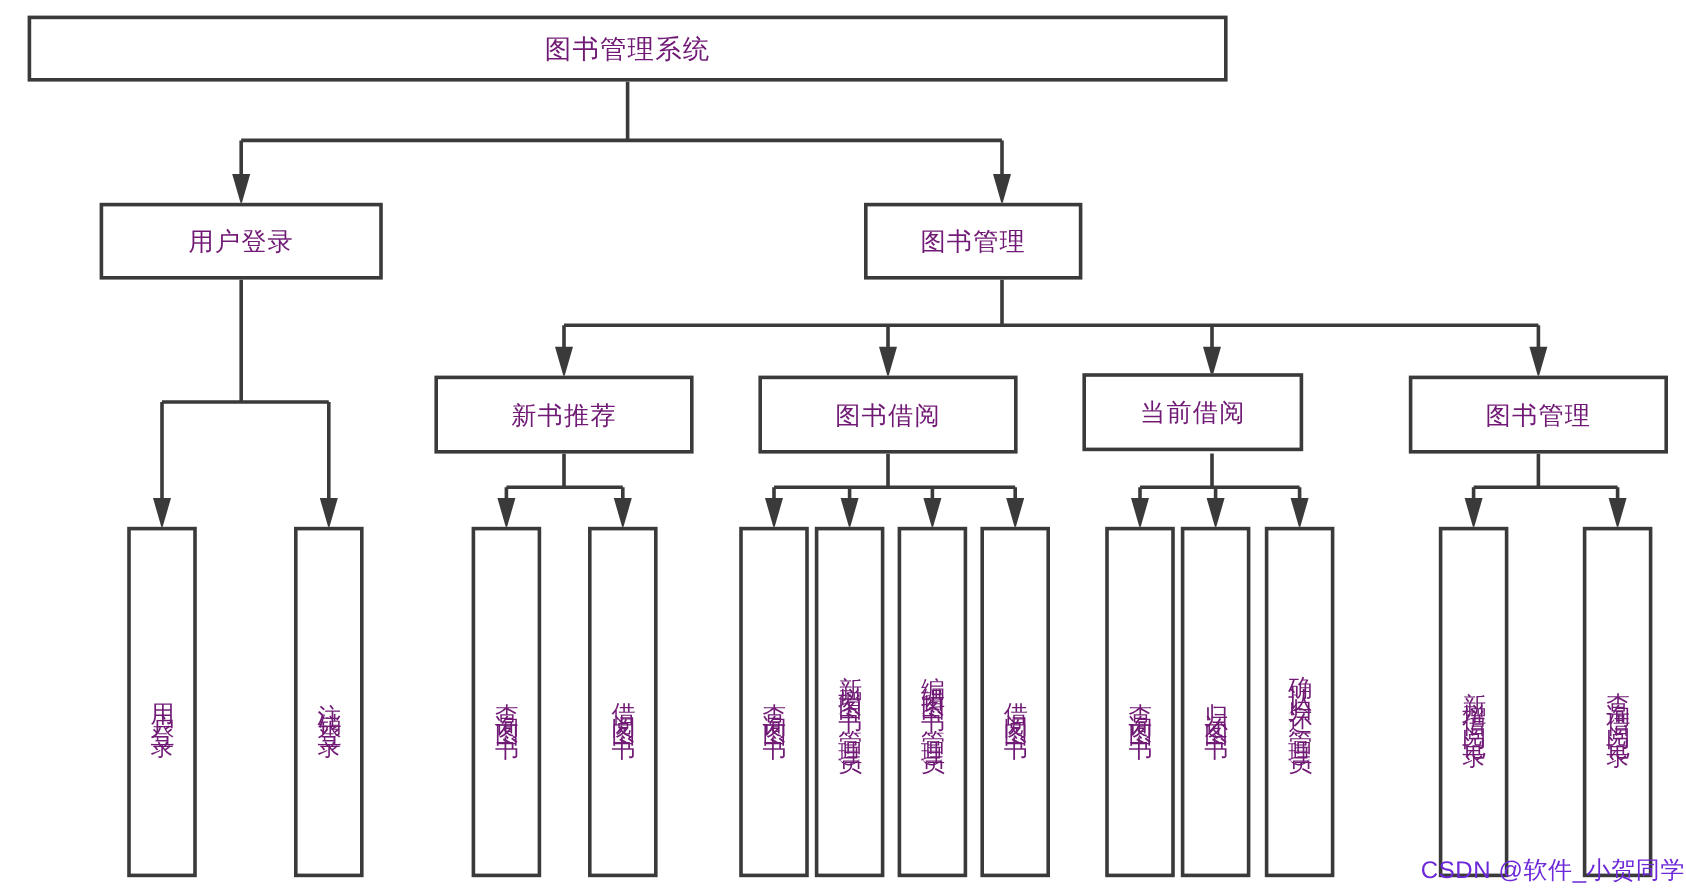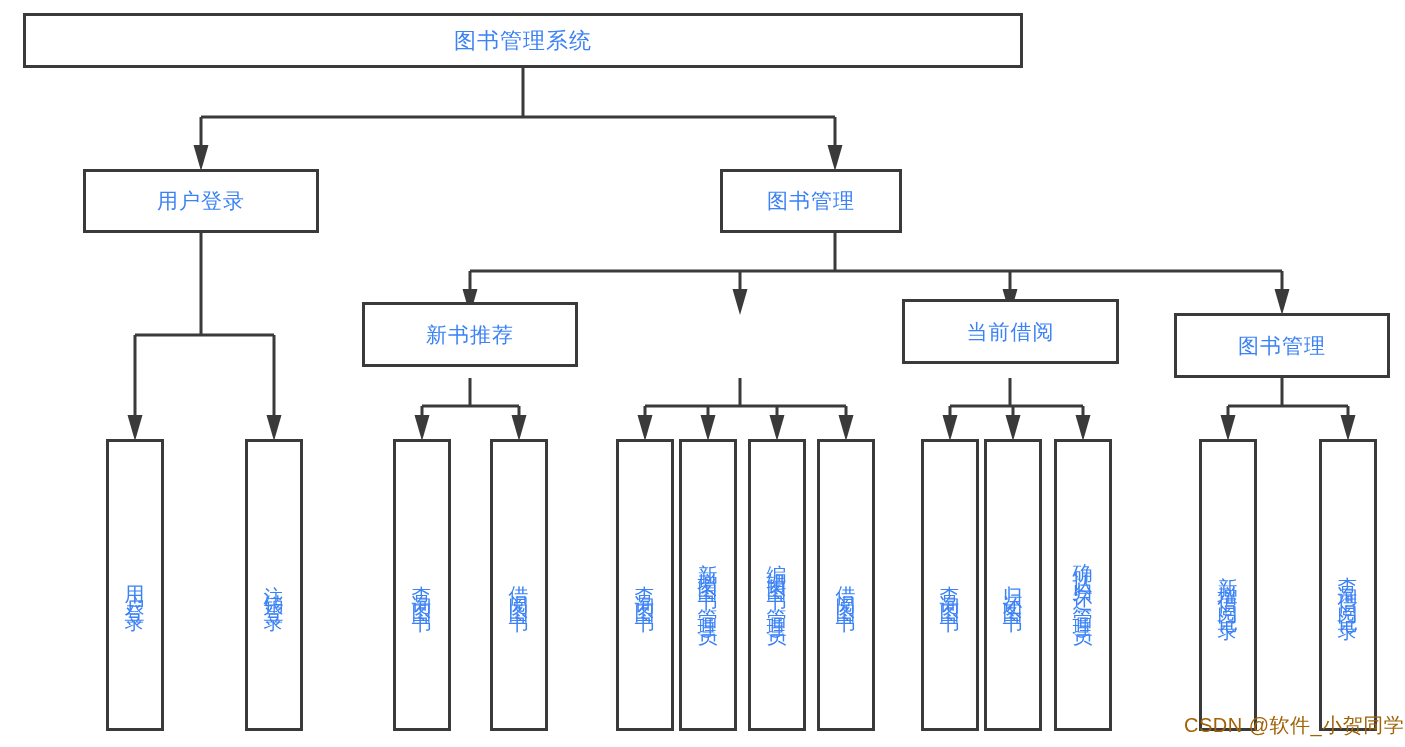--- a/index.html
+++ b/index.html
@@ -3,31 +3,31 @@
 <meta charset="utf-8">
 <style>
   html,body{margin:0;padding:0;background:#ffffff;}
   #stage{
     position:relative;width:1405px;height:747px;background:#ffffff;overflow:hidden;
     font-family:"Liberation Sans","DejaVu Sans",sans-serif;
   }
   #wires{position:absolute;left:0;top:0;width:1405px;height:747px;}
   .box{
     position:absolute;box-sizing:border-box;border:3px solid #3a3a3a;background:#ffffff;
-    color:#3b82f6;display:flex;align-items:center;justify-content:center;text-align:center;
+    color:#701a75;display:flex;align-items:center;justify-content:center;text-align:center;
   }
   .lvl1{font-size:22px;letter-spacing:1px;}
   .lvl2,.lvl3{font-size:21px;letter-spacing:1px;}
   .vert{
     writing-mode:vertical-rl;text-orientation:mixed;
     font-size:20px;letter-spacing:9px;line-height:1.1;padding-top:6px;
   }
   .watermark{
     position:absolute;left:1184px;top:712px;width:212px;text-align:right;
-    font-size:20px;color:#a16207;letter-spacing:0.5px;white-space:nowrap;
+    font-size:20px;color:#6d28d9;letter-spacing:0.5px;white-space:nowrap;
   }
 </style>
 </head>
 <body>
 
 <div id="stage">
 
   <svg id="wires" width="1405" height="747" viewBox="0 0 1405 747" xmlns="http://www.w3.org/2000/svg">
       <path d="M 523 68 L 523 117 M 201 117 L 835 117 M 201 117 L 201 151 M 835 117 L 835 151 M 201 233 L 201 335 M 135 335 L 274 335 M 135 335 L 135 421 M 274 335 L 274 421 M 835 233 L 835 271 M 470 271 L 1282 271 M 470 271 L 470 295 M 740 271 L 740 295 M 1010 271 L 1010 295 M 1282 271 L 1282 295 M 470 378 L 470 406 M 422 406 L 519 406 M 422 406 L 422 421 M 519 406 L 519 421 M 740 378 L 740 406 M 645 406 L 846 406 M 645 406 L 645 421 M 708 406 L 708 421 M 777 406 L 777 421 M 846 406 L 846 421 M 1010 378 L 1010 406 M 950 406 L 1083 406 M 950 406 L 950 421 M 1013 406 L 1013 421 M 1083 406 L 1083 421 M 1282 378 L 1282 406 M 1228 406 L 1348 406 M 1228 406 L 1228 421 M 1348 406 L 1348 421 " stroke="#3a3a3a" stroke-width="3" fill="none"></path>
       <polygon points="201,171 193.5,145 208.5,145" fill="#3a3a3a"></polygon>
@@ -49,22 +49,23 @@
       <polygon points="1083,441 1075.5,415 1090.5,415" fill="#3a3a3a"></polygon>
       <polygon points="1228,441 1220.5,415 1235.5,415" fill="#3a3a3a"></polygon>
       <polygon points="1348,441 1340.5,415 1355.5,415" fill="#3a3a3a"></polygon>
     </svg>
 
   <div class="box lvl1" style="left:23px;top:13px;width:1000px;height:55px;">图书管理系统</div>
 
   <div class="box lvl2" style="left:83px;top:169px;width:236px;height:64px;">用户登录</div>
   <div class="box lvl2" style="left:720px;top:169px;width:182px;height:64px;">图书管理</div>
 
-  <div class="box lvl3" style="left:362px;top:302px;width:216px;height:65px;">新书推荐</div>
-  <div class="box lvl3" style="left:902px;top:299px;width:217px;height:65px;">当前借阅</div>
+  <div class="box lvl3" style="left:362px;top:313px;width:216px;height:65px;">新书推荐</div>
+  <div class="box lvl3" style="left:632px;top:313px;width:216px;height:65px;">图书借阅</div>
+  <div class="box lvl3" style="left:902px;top:311px;width:184px;height:65px;">当前借阅</div>
   <div class="box lvl3" style="left:1174px;top:313px;width:216px;height:65px;">图书管理</div>
 
   <div class="box vert" style="left:106px;top:439px;width:58px;height:292px;">用户登录</div>
   <div class="box vert" style="left:245px;top:439px;width:58px;height:292px;">注销登录</div>
 
   <div class="box vert" style="left:393px;top:439px;width:58px;height:292px;">查询图书</div>
   <div class="box vert" style="left:490px;top:439px;width:58px;height:292px;">借阅图书</div>
 
   <div class="box vert" style="left:616px;top:439px;width:58px;height:292px;">查询图书</div>
   <div class="box vert" style="left:679px;top:439px;width:58px;height:292px;">新增图书（管理员）</div>

